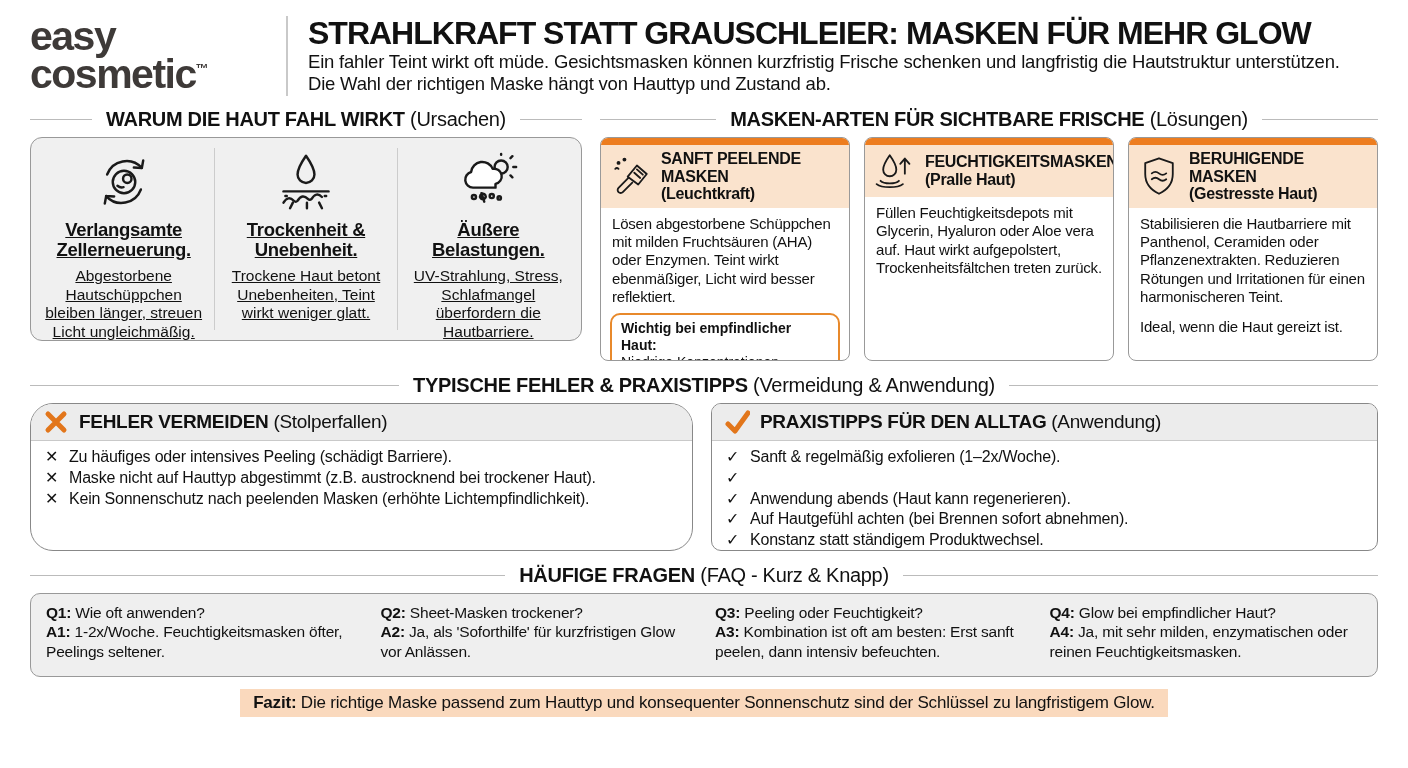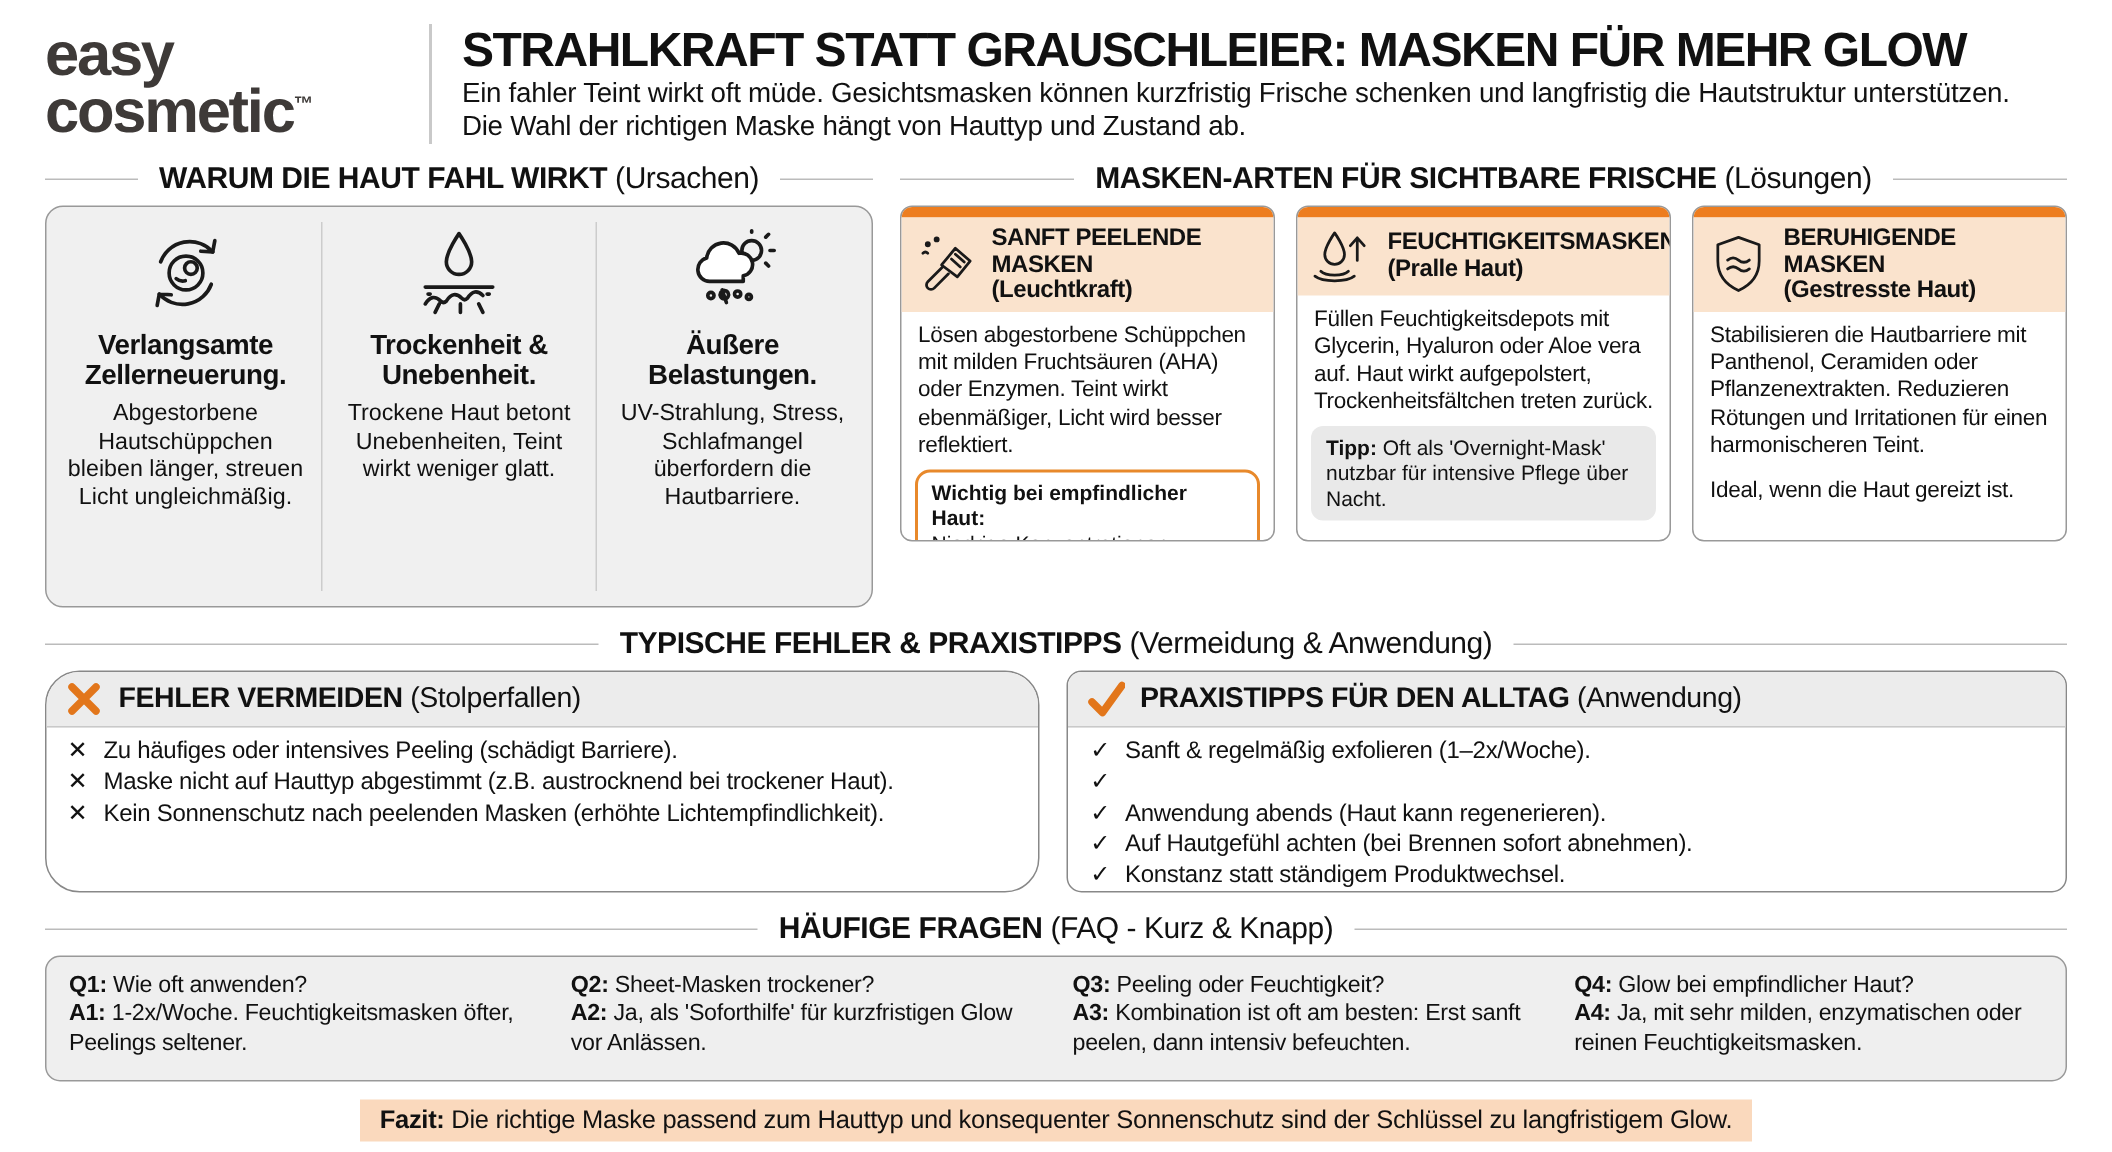--- a/index.html
+++ b/index.html
@@ -20,21 +20,21 @@
   .sec-h{display:flex;align-items:center;gap:14px;margin:8px 0 6px;}
   .sec-h .rule{flex:1;height:1px;background:#bbb;}
   .sec-h .t{font-size:20px;font-weight:bold;white-space:nowrap;letter-spacing:-.3px;}
   .sec-h .t .note{font-weight:normal;}
 
   
   .row1{display:flex;gap:18px;padding:0 30px;}
   .row1 .colL{width:552px;flex:none;display:flex;flex-direction:column;}
   .row1 .colR{flex:1;display:flex;flex-direction:column;}
   .causes-box{background:#f0f0f0;border:1.5px solid #999;border-radius:12px;
-    display:flex;padding:10px 2px;height:268px;}
+    display:flex;padding:10px 2px;height:204px;text-decoration:underline;}
   .cause{flex:1;padding:0 12px;text-align:center;display:flex;flex-direction:column;align-items:center;}
   .cause + .cause{border-left:1.5px solid #ccc;}
   .cause .icn{height:60px;margin:4px 0 8px;}
   .cause h3{font-size:18.5px;line-height:1.08;margin:0 0 7px;letter-spacing:-.3px;}
   .cause p{font-size:15.5px;line-height:1.2;margin:0;}
 
   .cards{display:flex;gap:14px;height:224px;}
   .card{flex:1;border:1.5px solid #999;border-radius:8px;background:#fff;
     display:flex;flex-direction:column;overflow:hidden;}
   .strip{height:7px;background:#ED7D1F;flex:none;}
@@ -46,21 +46,21 @@
   .callout-outline{margin:7px 9px 9px;border:2px solid #E8892B;border-radius:10px;
     padding:5px 9px;font-size:14px;line-height:1.2;background:#fff;}
   .callout-gray{margin:7px 9px 9px;background:#e9e9e9;border-radius:8px;
     padding:6px 10px;font-size:14px;line-height:1.2;}
   .card-extra{padding:12px 11px 0;font-size:15px;letter-spacing:-.2px;}
 
   
   .row2{display:flex;gap:18px;padding:0 30px;}
   .panel{border:1.5px solid #888;border-radius:10px;background:#fff;overflow:hidden;height:148px;}
   .panel.pl{width:663px;flex:none;border-radius:23px;}
-  .panel.pr{flex:1;text-align:center;}
+  .panel.pr{flex:1;}
   .panel-head{background:#ececec;border-bottom:1px solid #c9c9c9;padding:5px 12px;
     display:flex;align-items:center;gap:10px;}
   .panel-head .icn{width:26px;height:26px;flex:none;}
   .panel-head h3{font-size:19px;margin:0;letter-spacing:-.3px;}
   .panel-head h3 .note{font-weight:normal;}
   .panel-body{padding:6px 14px;}
   .li{display:flex;gap:9px;font-size:16px;line-height:1.3;letter-spacing:-.2px;}
   .li .mark{flex:none;width:15px;font-size:16px;}
 
   
@@ -191,24 +191,20 @@
             <svg viewBox="0 0 64 64" fill="none" stroke="#1a1a1a" stroke-width="2.8" stroke-linecap="round" stroke-linejoin="round">
               <path d="M24 8 C24 8 14 22 14 30 a10 10 0 0 0 20 0 C34 22 24 8 24 8 Z"></path>
               <path d="M47 36 V14 M40 21 l7 -8 7 8"></path>
               <path d="M10 47 a15 6 0 0 0 28 0"></path>
               <path d="M4 52 a22 8 0 0 0 40 0"></path>
             </svg>
           </div>
           <h3><span>FEUCHTIGKEITSMASKEN</span><br><span>(Pralle Haut)</span></h3>
         </div>
         <div class="card-body">Füllen Feuchtigkeitsdepots mit Glycerin, Hyaluron oder Aloe vera auf. Haut wirkt aufgepolstert, Trockenheitsfältchen treten zurück.</div>
-        <div class="callout-gray">
-          <b>Tipp:</b>
-          <span>Oft als 'Overnight-Mask' nutzbar für intensive Pflege über Nacht.</span>
-        </div>
       </div>
 
       <div class="card">
         <div class="strip"></div>
         <div class="card-head">
           <div class="icn">
             <svg viewBox="0 0 64 64" fill="none" stroke="#1a1a1a" stroke-width="2.8" stroke-linecap="round" stroke-linejoin="round">
               <path d="M32 5 L53 12.5 V29 C53 44 44 53.5 32 59 C20 53.5 11 44 11 29 V12.5 Z"></path>
               <path d="M21 28 q5.5 -4.5 11 0 t11 0 M21 37 q5.5 -4.5 11 0 t11 0"></path>
             </svg>

